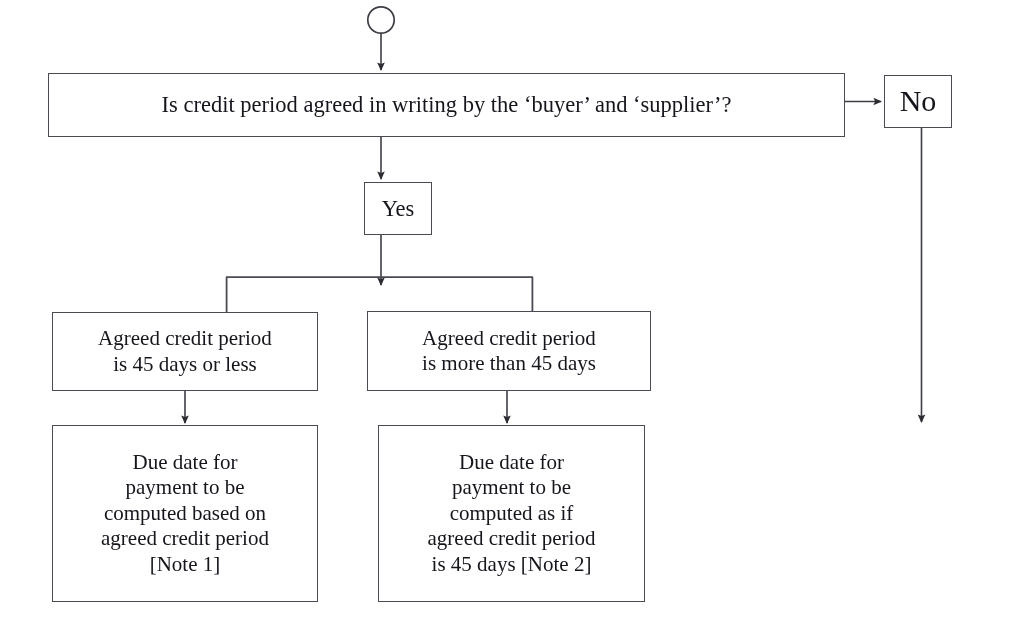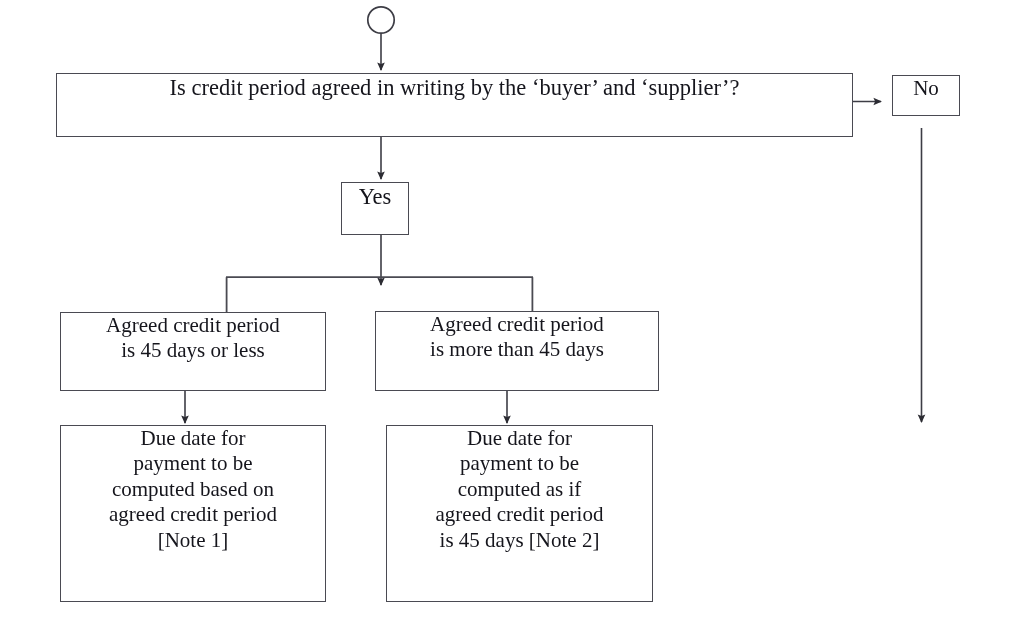--- a/index.html
+++ b/index.html
@@ -24,44 +24,44 @@
     width: 1024px;
     height: 621px;
     pointer-events: none;
   }
   .node {
     position: absolute;
     box-sizing: border-box;
     border: 1.6px solid #4a4a52;
     background: #ffffff;
     display: flex;
+    align-items: center;
     justify-content: center;
     text-align: center;
     line-height: 1.21;
     color: #15151c;
     z-index: 2;
-    margin-left: 8px;
   }
   .node .txt {
     display: block;
     white-space: pre-line;
     padding: 0 6px;
   }
 
   
   #node-question {
     left: 48px; top: 73px; width: 797px; height: 64px;
     font-size: 22.5px;
   }
   #node-no {
-    left: 884px; top: 75px; width: 68px; height: 41px;
-    font-size: 21px;
+    left: 884px; top: 75px; width: 68px; height: 53px;
+    font-size: 30px;
   }
   #node-yes {
-    left: 333px; top: 182px; width: 68px; height: 53px;
+    left: 364px; top: 182px; width: 68px; height: 53px;
     font-size: 22.5px;
   }
   #node-agreed-le45 {
     left: 52px; top: 312px; width: 266px; height: 79px;
     font-size: 21px;
   }
   #node-agreed-gt45 {
     left: 367px; top: 311px; width: 284px; height: 80px;
     font-size: 21px;
   }

